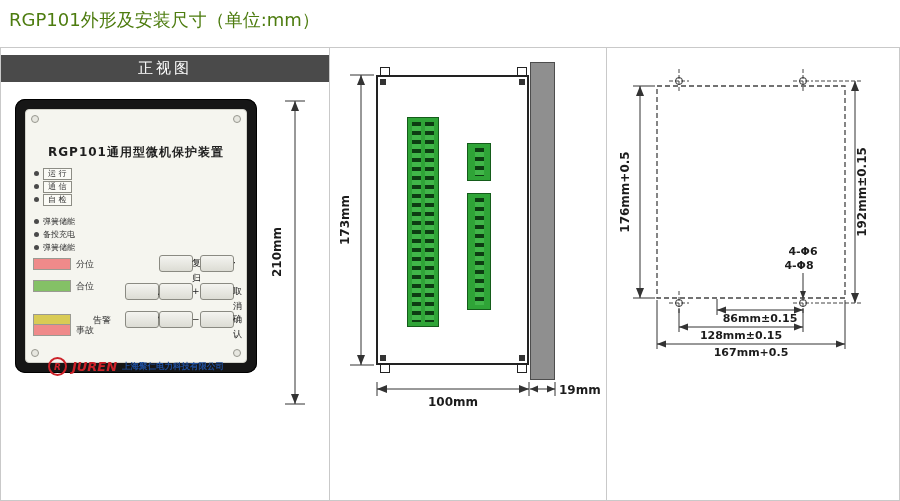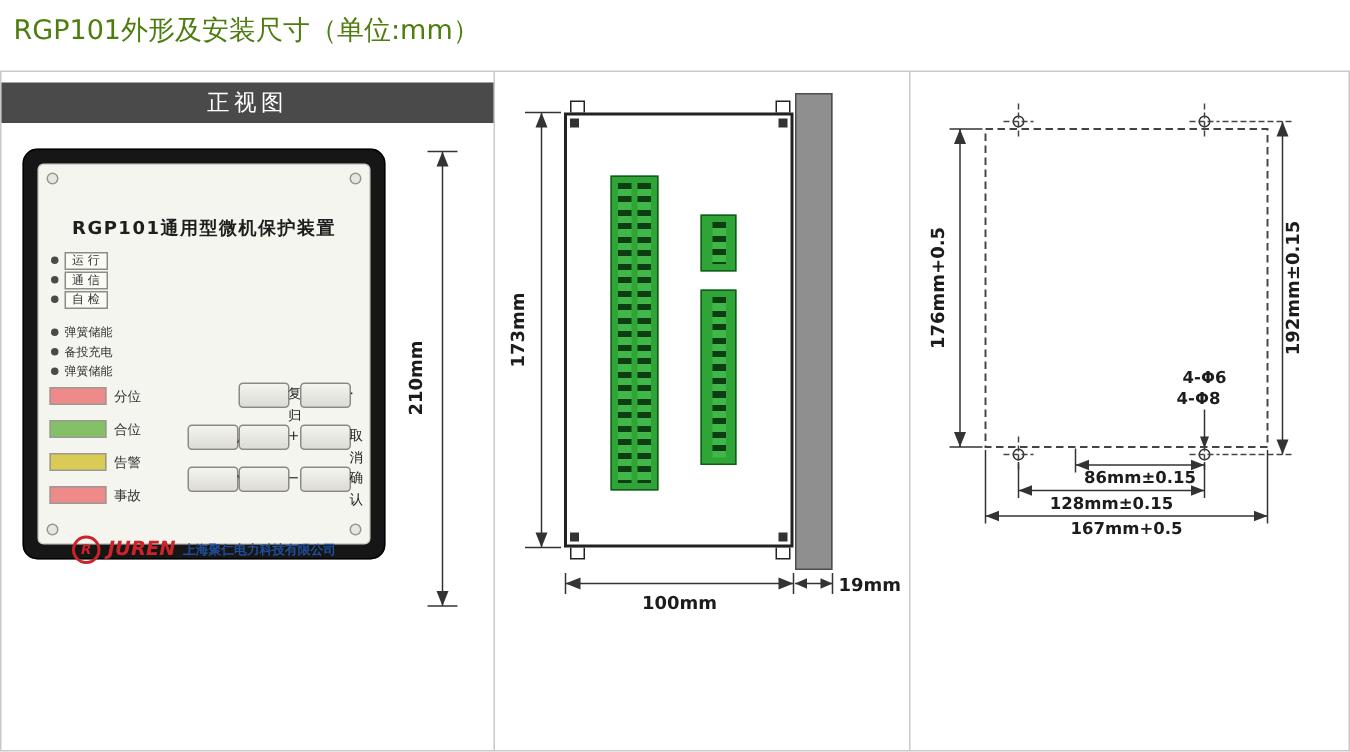--- a/index.html
+++ b/index.html
@@ -141,21 +141,21 @@
           <div class="key" style="left:174px;top:201px;width:31px;">确认</div>
 
           <div class="status-row" style="top:148px;">
             <span class="chip c0"></span>
             <span class="status-label">分位</span>
           </div>
           <div class="status-row" style="top:170px;">
             <span class="chip c1"></span>
             <span class="status-label">合位</span>
           </div>
-          <div class="status-row" style="top:192px;">
+          <div class="status-row" style="top:204px;gap:17px;">
             <span class="chip c2"></span>
             <span class="status-label">告警</span>
           </div>
           <div class="status-row" style="top:214px;">
             <span class="chip c3"></span>
             <span class="status-label">事故</span>
           </div>
 
           <div class="brand-row">
             <span class="brand-logo">

